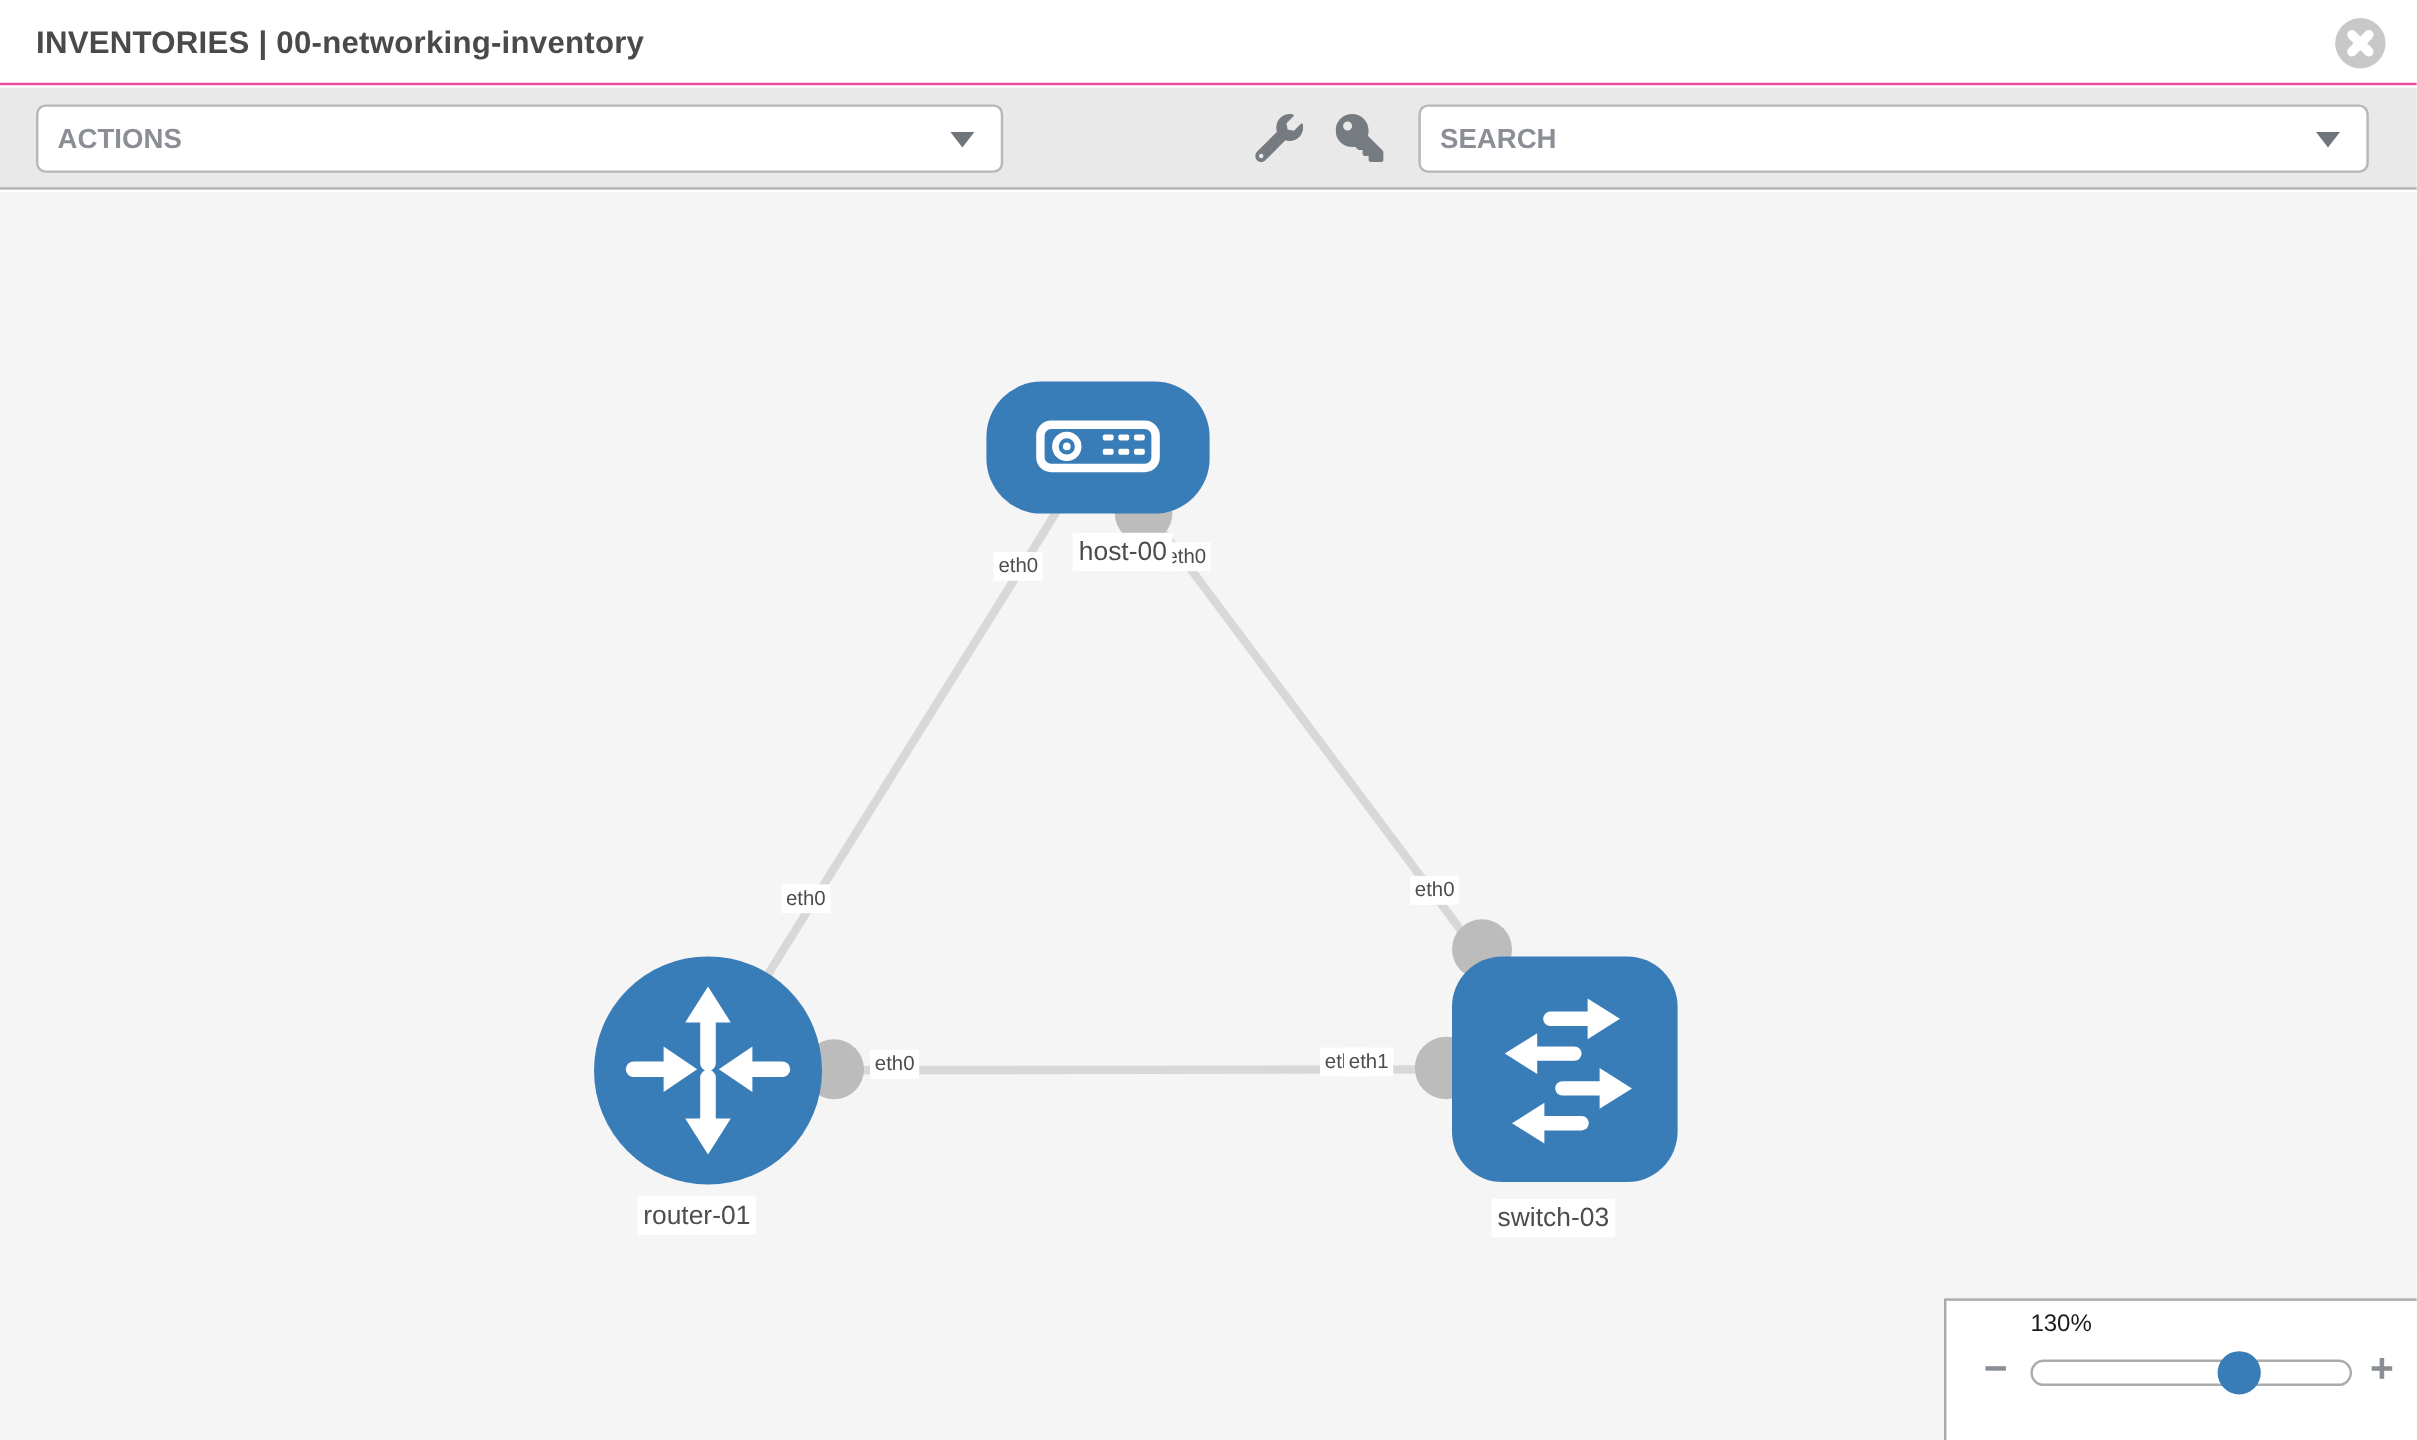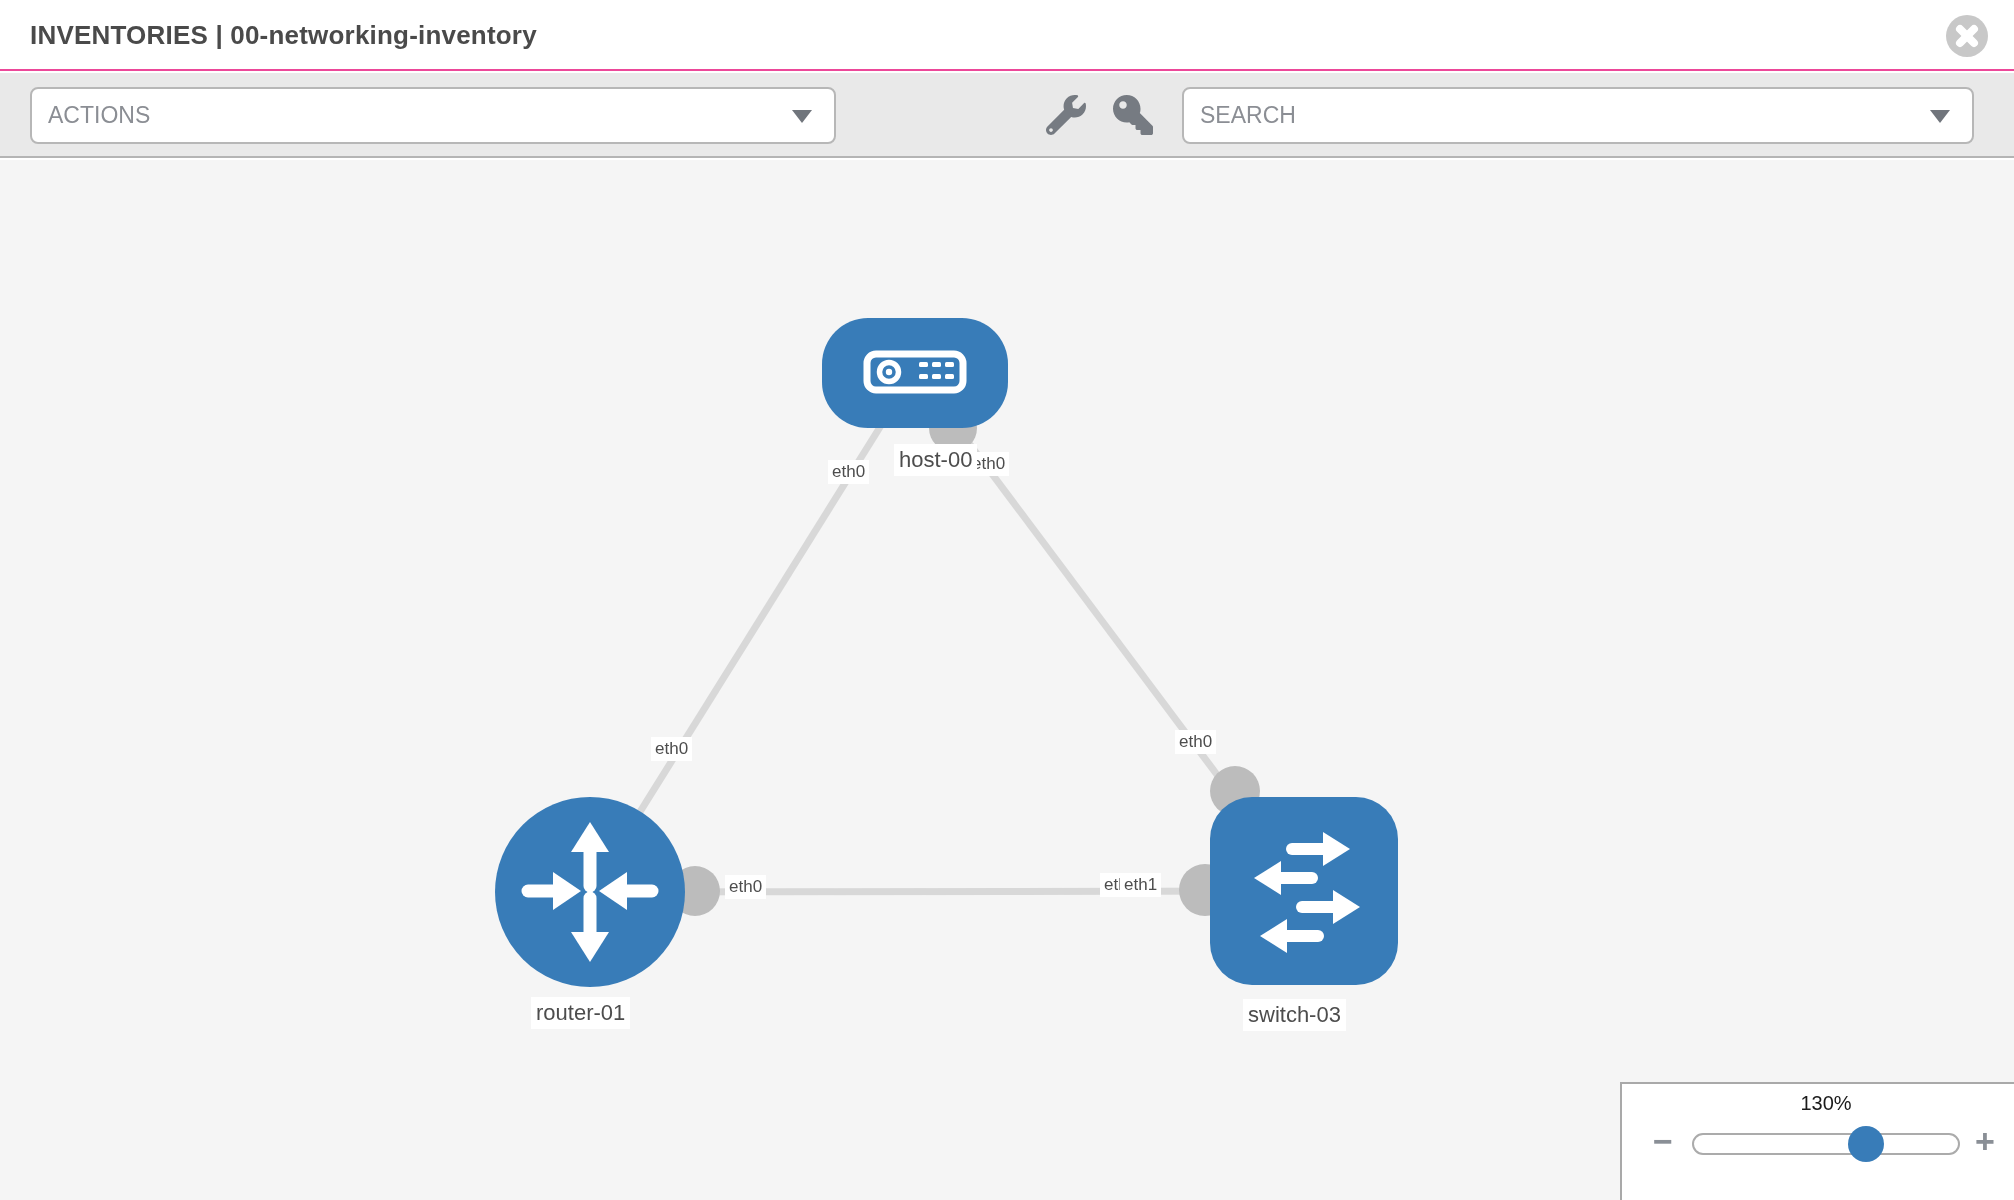--- a/index.html
+++ b/index.html
@@ -15,21 +15,21 @@
   .close-btn { position:absolute; left:1946px; top:15px; width:42px; height:42px;
                border-radius:50%; background:#c8c8c8; cursor:pointer;
                display:flex; align-items:center; justify-content:center; }
 
   
   .toolbar { position:absolute; top:73px; left:0; width:2014px; height:85px;
              background:#e9e9e9; border-bottom:2px solid #b4b4b4; }
   .combo { position:absolute; top:14px; height:57px; background:#ffffff;
            border:2px solid #b7b7b7; border-radius:8px; cursor:pointer; }
   .combo .combo-label { position:absolute; left:16px; top:0; height:53px; display:flex;
-                        align-items:center; font-size:23px; color:#8b8e94; }
+                        align-items:center; font-size:23px; color:#8b8e94;font-weight:bold; }
   .caret { position:absolute; right:22px; top:21px; width:0; height:0;
            border-left:10px solid transparent; border-right:10px solid transparent;
            border-top:13px solid #70757c; }
   .combo-actions { left:30px; width:806px; }
   .combo-search  { left:1182px; width:792px; }
   .tool-btn { position:absolute; top:20px; width:44px; height:44px; cursor:pointer;
               display:flex; align-items:center; justify-content:center; background:transparent; border:none; }
   .tool-btn.wrench { left:1044px; }
   .tool-btn.key    { left:1111px; }
 
@@ -40,21 +40,21 @@
 
   .node-label, .iface-label { position:absolute; background:#ffffff; color:#4d4d4d;
             white-space:nowrap; z-index:2; }
   .node-label { font-size:22px; padding:3px 5px; z-index:3; }
   .iface-label { font-size:17px; padding:2px 4px; }
   .iface-front { z-index:4; }
 
   
   .zoom-panel { position:absolute; left:1620px; top:922px; width:412px; height:140px;
                 background:#ffffff; border:2px solid #a9a9a9; z-index:10; }
-  .zoom-level { position:absolute; left:70px; top:8px; width:268px; text-align:center;
+  .zoom-level { position:absolute; left:70px; top:8px; width:268px; 
                 font-size:20px; color:#1a1a1a; }
   .zoom-minus, .zoom-plus { position:absolute; top:40px; width:34px; height:34px;
                 font-size:34px; font-weight:bold; color:#8a8f96; background:none; border:none;
                 cursor:pointer; line-height:30px; text-align:center; padding:0; }
   .zoom-minus { left:24px; }
   .zoom-plus  { left:346px; }
   .zoom-track { position:absolute; left:70px; top:49px; width:268px; height:22px;
                 background:#ffffff; border:2px solid #ababab; border-radius:11px; cursor:pointer; }
   .zoom-handle { position:absolute; left:226px; top:42px; width:36px; height:36px;
                  border-radius:50%; background:#387cb8; cursor:grab; }

